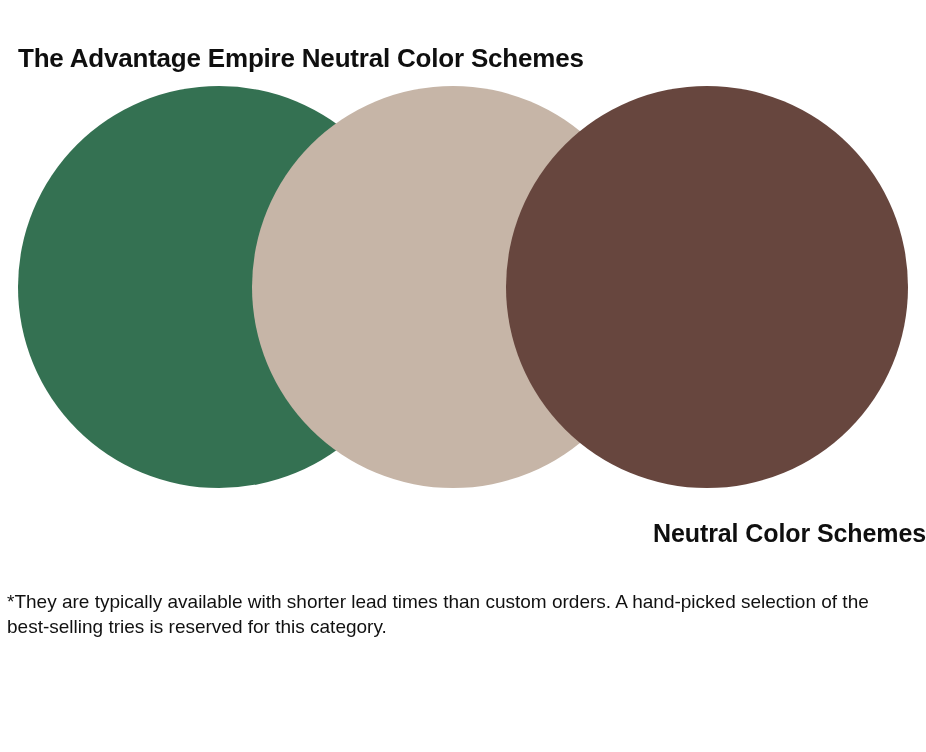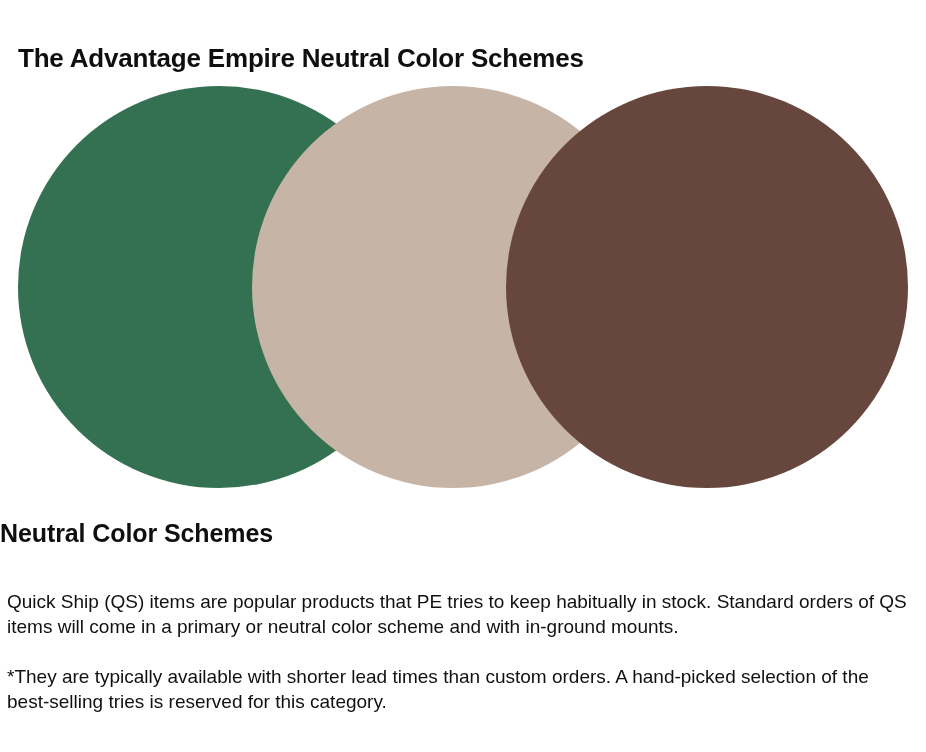--- a/index.html
+++ b/index.html
@@ -72,21 +72,21 @@
     height: 402px;
     z-index: 3;
   }
 
   
   .swatch-caption {
     position: absolute;
     left: 0;
     top: 519px;
     width: 926px;
-    text-align: left;
+    text-align: right;
     font-size: 25px;
     font-weight: bold;
     letter-spacing: -0.1px;
     color: #0f0f0f;
   }
 
   
   .body-copy {
     position: absolute;
     left: 7px;
@@ -112,17 +112,16 @@
 
   <div class="swatch-group">
     <div class="swatch swatch-green" style="background-color: rgb(52, 113, 82);"></div>
     <div class="swatch swatch-beige" style="background-color: rgb(198, 181, 167);"></div>
     <div class="swatch swatch-brown" style="background-color: rgb(103, 70, 62);"></div>
   </div>
 
   <div class="swatch-caption">Neutral Color Schemes</div>
 
   <div class="body-copy">
-    <p class="paragraph">Quick Ship (QS) items are popular products that PE tries to keep habitually in stock. Standard orders of QS items will come in a primary or neutral color scheme and with in-ground mounts.</p>
     <p class="paragraph">*They are typically available with shorter lead times than custom orders. A hand-picked selection of the best-selling tries is reserved for this category.</p>
   </div>
 
 </div>
 
 </body></html>

